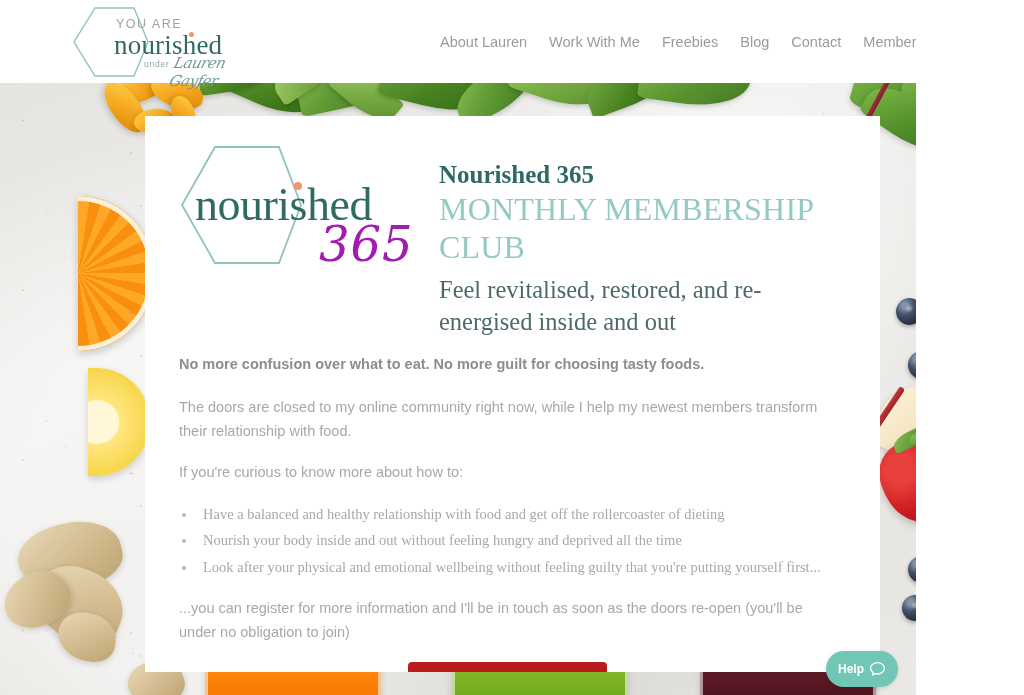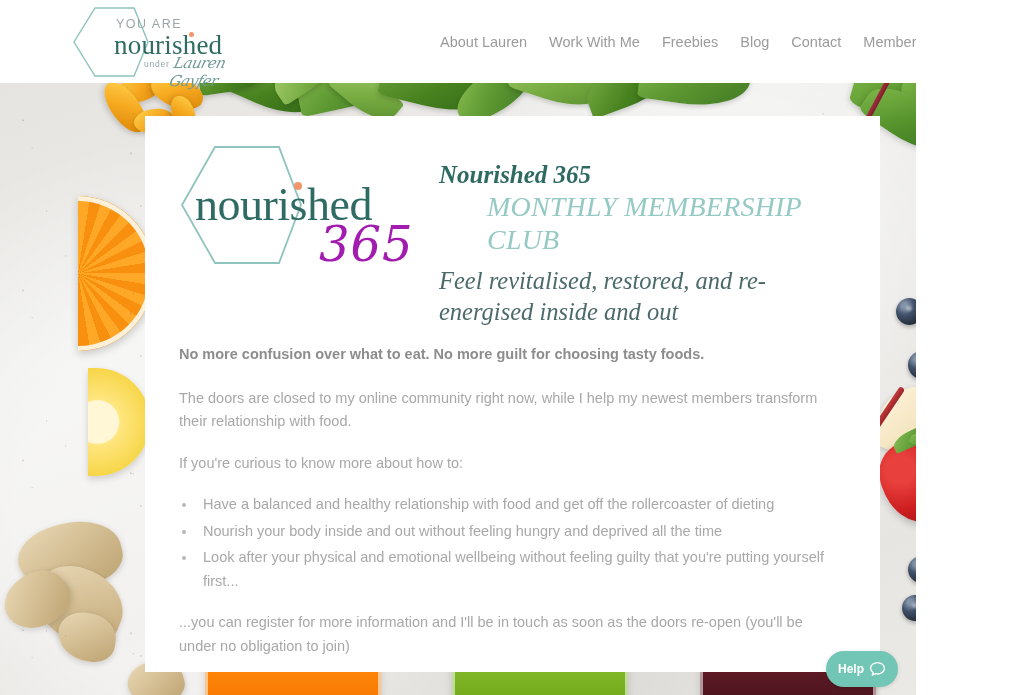--- a/index.html
+++ b/index.html
@@ -288,35 +288,34 @@
   }
   .n365-num {
     position: absolute; left: 152px; top: 78px;
     font-family: "DejaVu Serif", serif;
     font-style: italic;
     font-size: 48px;
     color: #a21caf;
     letter-spacing: 1px;
   }
 
-  .headings { padding-top: 22px; padding-left: 10px; font-style: italic; }
+  .headings { padding-top: 22px; padding-left: 10px; }
   .h-title {
     font-family: "Liberation Serif", serif;
     font-weight: bold;
     font-size: 25px;
     color: #2e6a62;
     line-height: 1.18;
   }
   .h-sub {
     font-family: "Liberation Serif", serif;
-    font-size: 28px;
+    font-size: 32px;
     color: #95c9c4;
     line-height: 1.2;
     letter-spacing: .2px;
-    margin-left: 48px;
   }
   .h-tag {
     font-family: "Liberation Serif", serif;
     font-size: 24.5px;
     color: #4d6a6b;
     line-height: 1.28;
     margin-top: 8px;
     max-width: 400px;
   }
 
@@ -326,21 +325,21 @@
     font-size: 14.5px;
     line-height: 1.62;
   }
   .lead-bold {
     color: #8d8d8d;
     font-weight: bold;
     margin-bottom: 20px;
     font-size: 14.5px;
   }
   .card-body p { margin-bottom: 18px; }
-  .card-body ul { margin: 0 0 18px 18px; }
+  .card-body ul { margin: 0 0 18px 18px; font-family: Liberation Serif, serif; }
   .card-body li { margin-bottom: 3px; padding-left: 6px; }
   .card-body li::marker { color: #b8b8b8; font-size: 13px; }
 
   .cta-wrap { text-align: center; margin-top: 12px; }
   .cta-button {
     display: inline-block;
     background: #b91c1c;
     color: #ffffff;
     border: none;
     border-radius: 4px;

